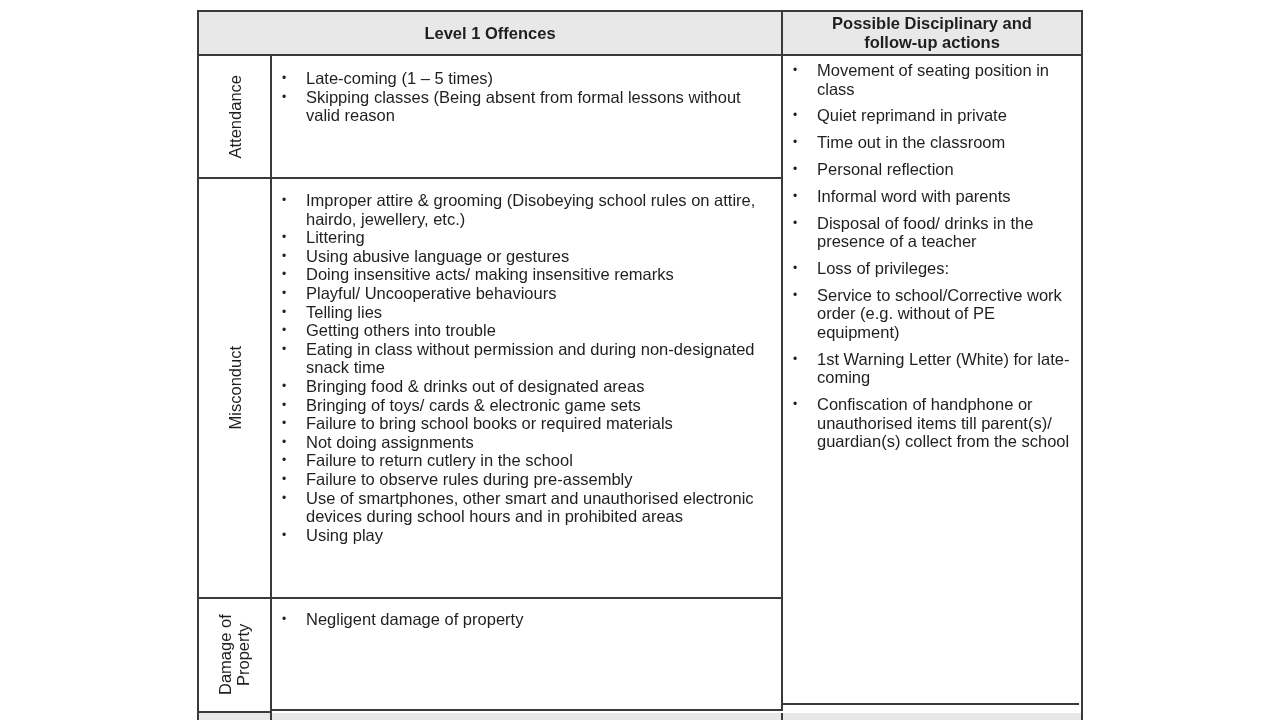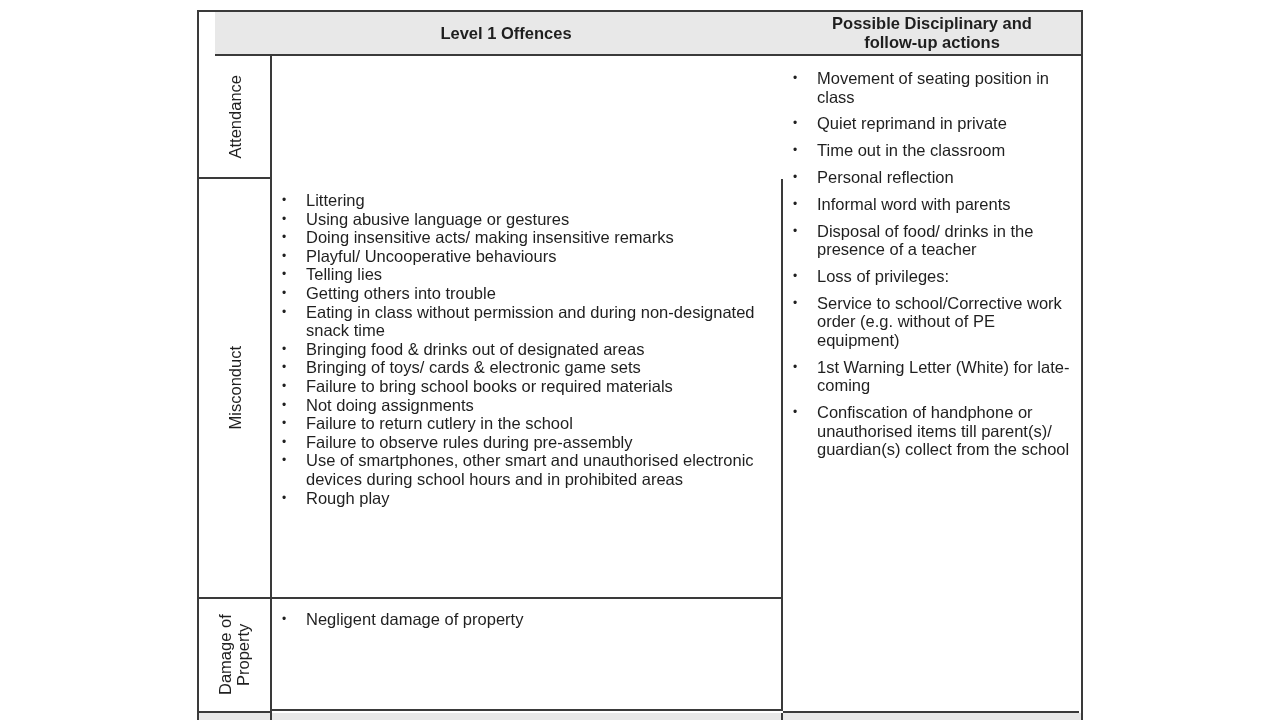--- a/index.html
+++ b/index.html
@@ -12,21 +12,21 @@
   }
   .tbl {
     position: absolute; left: 197px; top: 10px;
     width: 886px; height: 720px;
     border-left: 2px solid #3a3a3a;
     border-right: 2px solid #3a3a3a;
     border-top: 2px solid #3a3a3a;
     box-sizing: border-box;
   }
   .hdr {
-    position: absolute; left: 16px; top: 0; height: 44px;
+    position: absolute; left: 0; top: 0; height: 44px;
     background: #e8e8e8; border-bottom: 2px solid #3a3a3a;
     box-sizing: border-box;
     display: flex; align-items: center; justify-content: center;
     text-align: center; font-weight: bold; font-size: 16.5px; line-height: 19px;
   }
   .hdr-left { width: 584px; border-right: 2px solid #3a3a3a; }
   .hdr-right { left: 584px; width: 298px; }
   .cat {
     position: absolute; left: 0; width: 73px;
     border-right: 2px solid #3a3a3a; border-bottom: 2px solid #3a3a3a;
@@ -44,21 +44,21 @@
   }
   ul.bl { list-style: none; margin: 0; padding: 0; }
   ul.bl li {
     position: relative; padding-left: 24px;
     font-size: 16.5px; line-height: 18.6px;
   }
   ul.bl li::before {
     content: "\2022"; position: absolute; left: 0; top: 0; font-size: 12px;
   }
   .acts {
-    position: absolute; left: 584px; top: 44px; width: 296px; height: 657px;
+    position: absolute; left: 584px; top: 36px; width: 296px; height: 657px;
     border-bottom: 2px solid #3a3a3a;
     box-sizing: border-box; padding: 13px 8px 0 10px;
   }
   ul.ac { list-style: none; margin: 0; padding: 0; }
   ul.ac > li {
     position: relative; padding-left: 24px;
     font-size: 16.5px; line-height: 18.6px; margin-bottom: 8.2px;
   }
   ul.ac > li::before {
     content: "\2022"; position: absolute; left: 0; top: 0; font-size: 12px;
@@ -84,41 +84,48 @@
   <div class="hdr hdr-left">
     <span>Level 1 Offences</span>
   </div>
   <div class="hdr hdr-right">
     <span style="display:block;width:240px;">Possible Disciplinary and follow-up actions</span>
   </div>
 
   <div class="cat" style="top:44px;height:123px;">
     <span>Attendance</span>
   </div>
+  <div class="off" style="top:44px;height:123px;">
+    <ul class="bl">
+      <li>Late-coming (1 – 5 times)</li>
+      <li>Skipping classes (Being absent from formal lessons without valid reason</li>
+    </ul>
+  </div>
 
   <div class="cat" style="top:167px;height:420px;">
     <span>Misconduct</span>
   </div>
   <div class="off" style="top:167px;height:420px;padding-top:12px;">
     <ul class="bl">
+      <li>Improper attire &amp; grooming (Disobeying school rules on attire, hairdo, jewellery, etc.)</li>
       <li>Littering</li>
       <li>Using abusive language or gestures</li>
       <li>Doing insensitive acts/ making insensitive remarks</li>
       <li>Playful/ Uncooperative behaviours</li>
       <li>Telling lies</li>
       <li>Getting others into trouble</li>
       <li>Eating in class without permission and during non-designated snack time</li>
       <li>Bringing food &amp; drinks out of designated areas</li>
       <li>Bringing of toys/ cards &amp; electronic game sets</li>
       <li>Failure to bring school books or required materials</li>
       <li>Not doing assignments</li>
       <li>Failure to return cutlery in the school</li>
       <li>Failure to observe rules during pre-assembly</li>
       <li>Use of smartphones, other smart and unauthorised electronic devices during school hours and in prohibited areas</li>
-      <li>Rough play</li>
+      <li>Using play</li>
     </ul>
   </div>
 
   <div class="cat" style="top:587px;height:114px;">
     <span style="width:38px;">Damage of Property</span>
   </div>
   <div class="off" style="top:585px;height:114px;">
     <ul class="bl">
       <li>Negligent damage of property</li>
     </ul>

